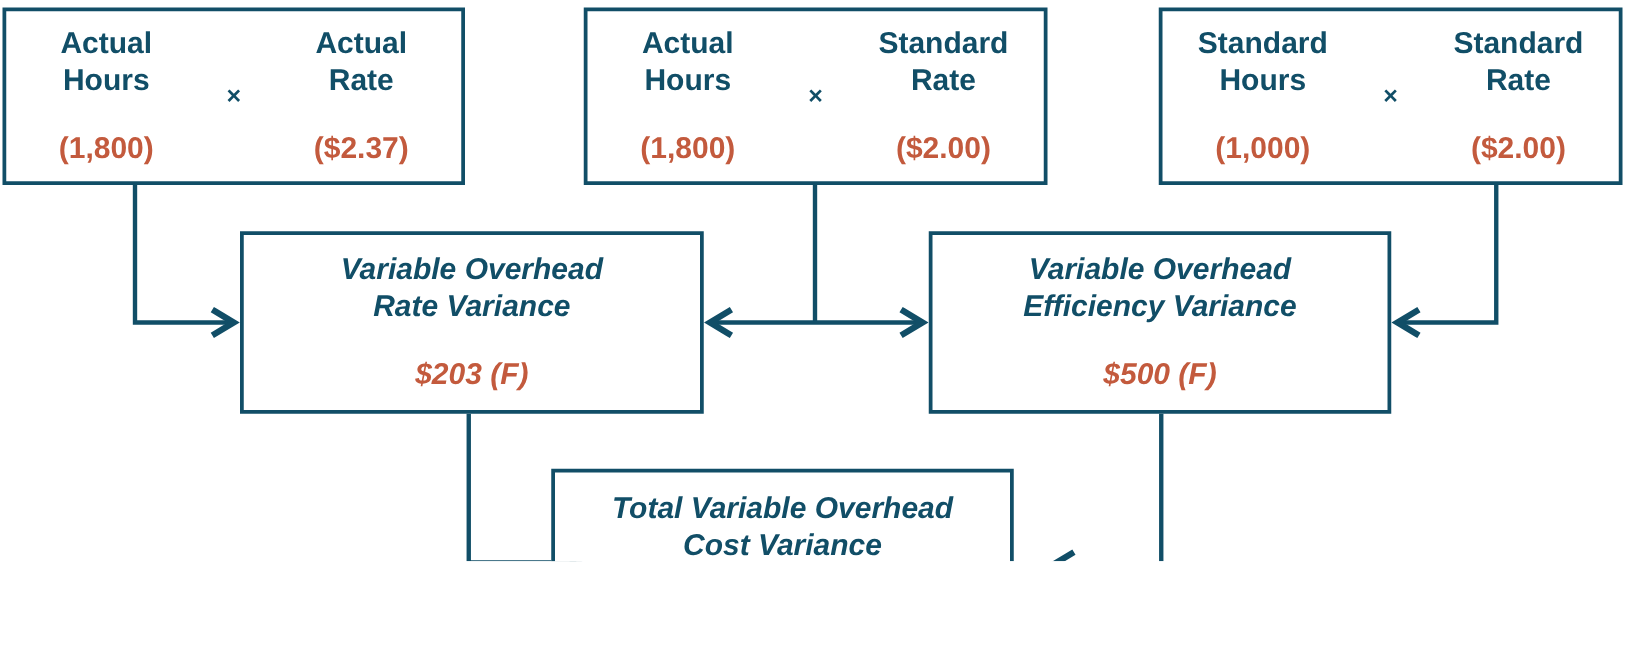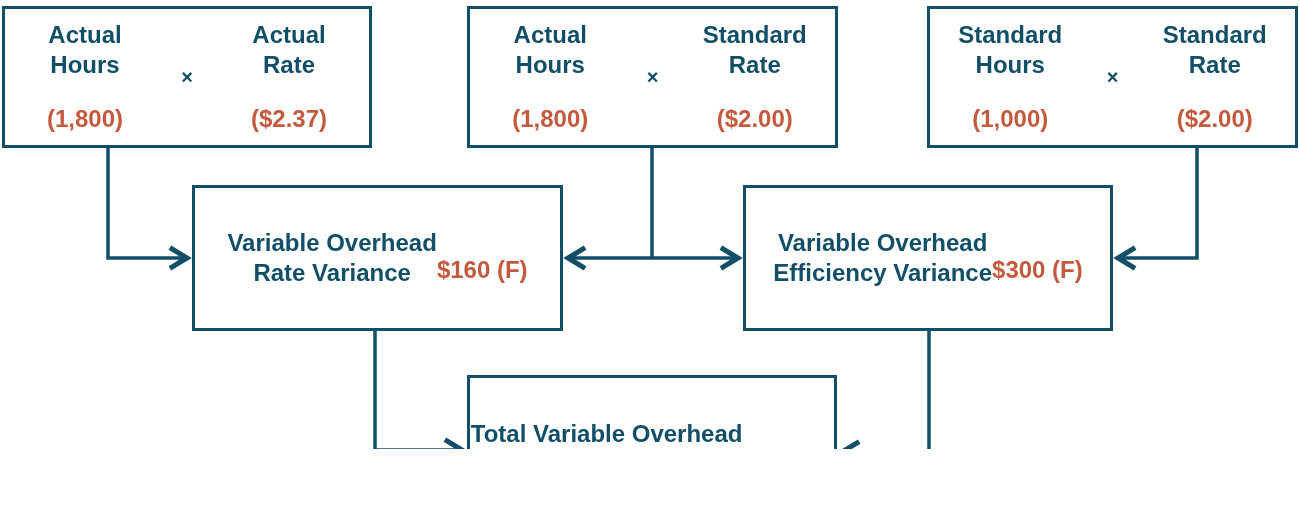--- a/index.html
+++ b/index.html
@@ -63,29 +63,30 @@
   }
   .operator {
     flex: 0 0 44px;
     font-size: 20px;
     color: var(--teal);
   }
   .pre-line { white-space: pre-line; }
   .value { color: var(--orange); margin-top: 24px; }
   .variance-inner {
     display: flex;
-    align-items: center;
+    flex-direction: column;
+    font-style: italic;
   }
   
   #box-top-1 { left: 2px;   top: 6px;   width: 370px; height: 142px; }
   #box-top-2 { left: 467px; top: 6px;   width: 371px; height: 142px; }
   #box-top-3 { left: 927px; top: 6px;   width: 371px; height: 142px; }
   #box-rate       { left: 192px; top: 185px; width: 371px; height: 146px; }
   #box-efficiency { left: 743px; top: 185px; width: 370px; height: 146px; }
-  #box-total      { left: 467px; top: 375px; width: 370px; height: 147px; }
+  #box-total      { left: 441px; top: 375px; width: 370px; height: 147px; }
 </style>
 </head>
 <body>
 
 <div class="canvas">
 
   <svg class="connector-layer" viewBox="0 0 1300 525" xmlns="http://www.w3.org/2000/svg">
     <defs>
       <marker id="arrow" viewBox="0 0 26 26" refX="20" refY="13" markerWidth="26" markerHeight="26" markerUnits="userSpaceOnUse" orient="auto">
         <path class="arrowhead-path" d="M6,4 L21,13 L6,22"></path>
@@ -145,29 +146,29 @@
 Rate</div>
         <div class="value">($2.00)</div>
       </div>
     </div>
   </div>
 
   <div class="dbox" id="box-rate">
     <div class="variance-inner">
       <div class="pre-line">Variable Overhead
 Rate Variance</div>
-      <div class="value">$160 (F)</div>
+      <div class="value">$203 (F)</div>
     </div>
   </div>
 
   <div class="dbox" id="box-efficiency">
     <div class="variance-inner">
       <div class="pre-line">Variable Overhead
 Efficiency Variance</div>
-      <div class="value">$300 (F)</div>
+      <div class="value">$500 (F)</div>
     </div>
   </div>
 
   <div class="dbox" id="box-total">
     <div class="variance-inner">
       <div class="pre-line">Total Variable Overhead
 Cost Variance</div>
       <div class="value">$228 (F)</div>
     </div>
   </div>

